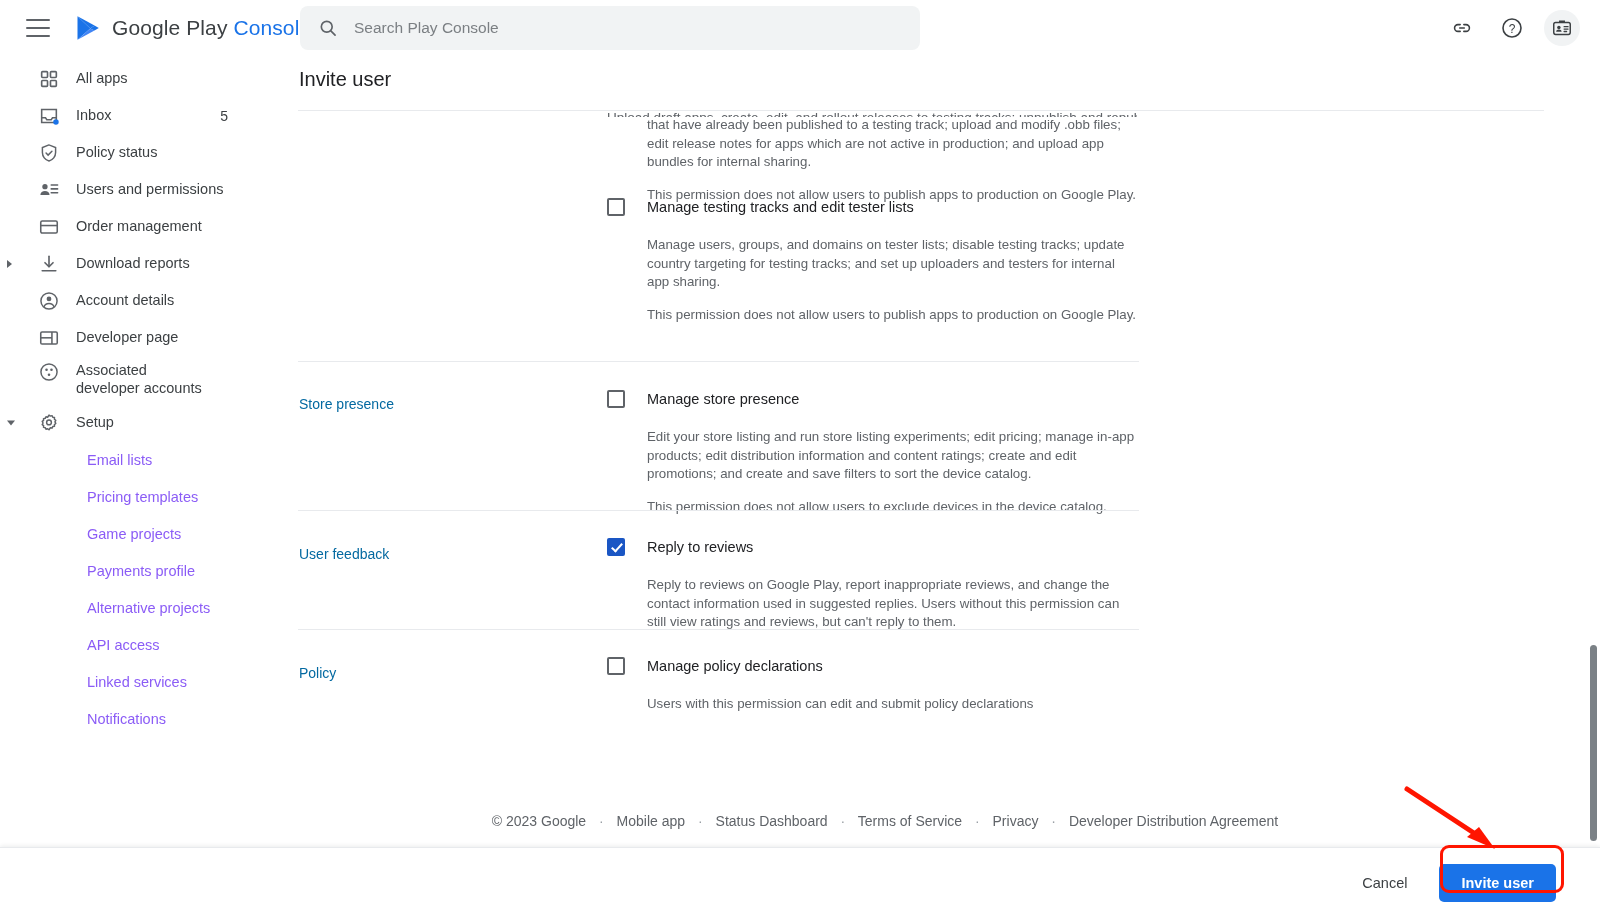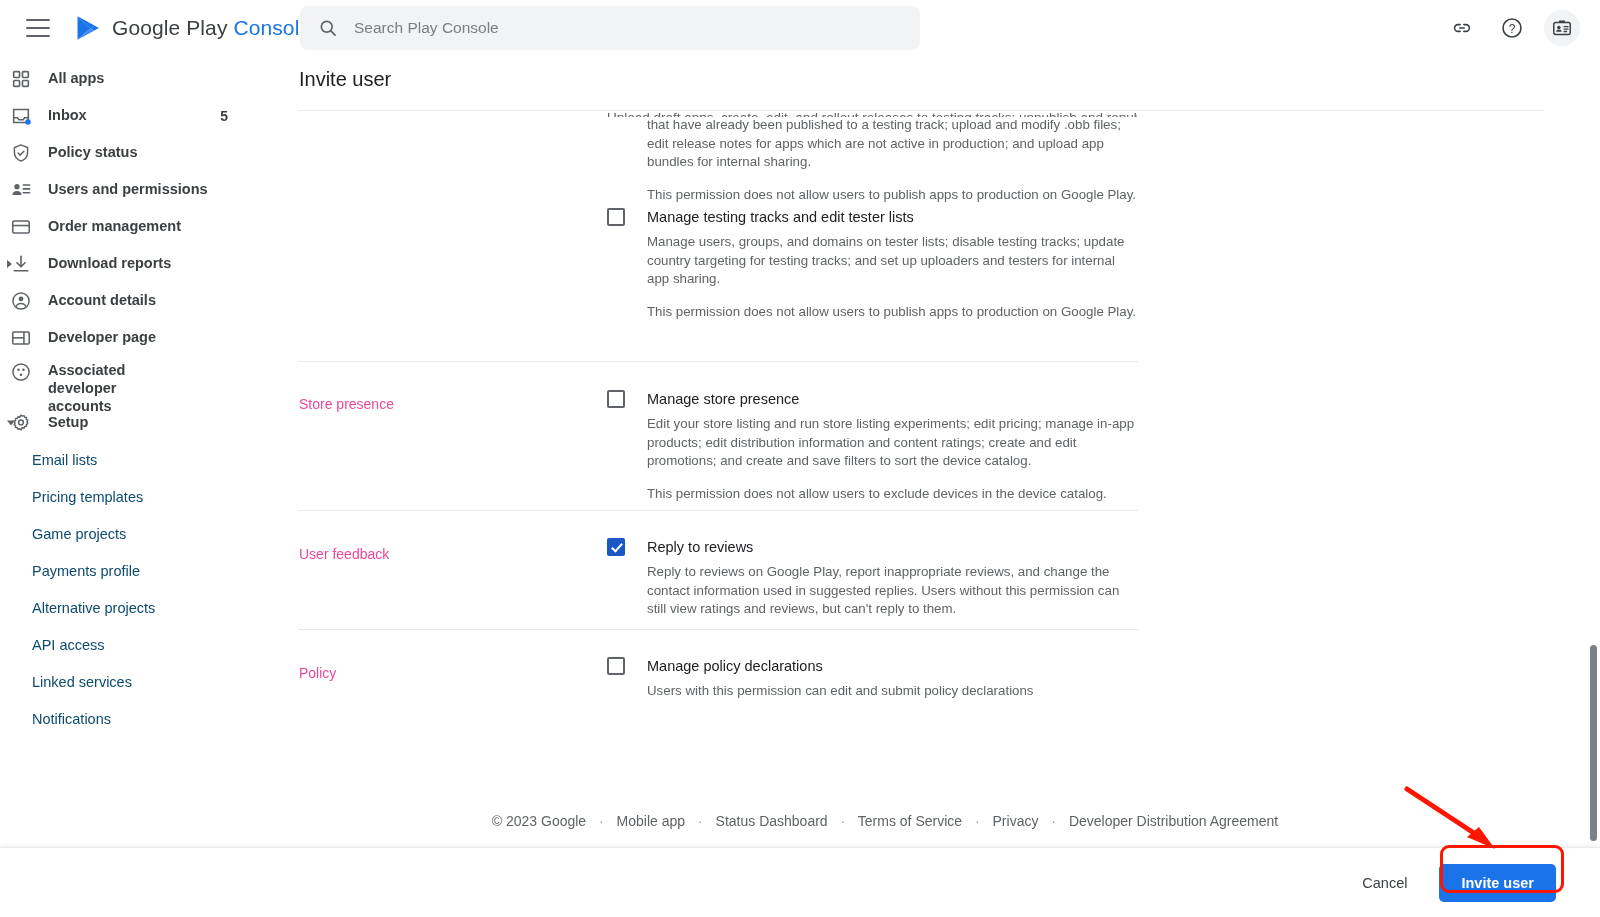--- a/index.html
+++ b/index.html
@@ -80,25 +80,24 @@
     position: absolute; top: 56px; left: 0;
     width: 290px; height: 791px;
     background: #ffffff;
     overflow: hidden;
     padding-top: 4px;
   }
   .nav-item {
     position: relative;
     display: flex; align-items: center;
     height: 37px;
-    padding-left: 10px;
+    padding-left: 38px;
     cursor: pointer;
     color: #3c4043;
     font-size: 14.5px;
-    font-weight: bold;
   }
   .nav-item.tall { height: 48px; align-items: flex-start; padding-top: 5px; }
   .nav-ico { width: 22px; height: 22px; flex: none; margin-right: 16px; color: #5f6368; }
   .nav-label { line-height: 1.25; }
   .nav-badge {
     position: absolute; right: 62px;
     font-size: 14px; color: #3c4043;
   }
   .nav-caret {
     position: absolute; left: 7px; top: 50%; transform: translateY(-50%);
@@ -109,23 +108,23 @@
   }
   .nav-caret.down {
     border-left: 4px solid transparent;
     border-right: 4px solid transparent;
     border-top: 5px solid #5f6368;
     border-bottom: none;
   }
   .nav-sub {
     display: flex; align-items: center;
     height: 37px;
-    padding-left: 32px;
+    padding-left: 87px;
     font-size: 14.5px;
-    color: #0c4a6e;
+    color: #8b5cf6;
     cursor: pointer;
   }
 
   
   .main {
     position: absolute; top: 56px; left: 290px;
     width: 1310px; height: 791px;
     background: #ffffff;
     overflow: hidden;
   }
@@ -147,21 +146,21 @@
     position: absolute; left: 317px; top: 8px;
     width: 530px; height: 7px;
     overflow: hidden;
     font-size: 13.5px; color: #5f6368;
     white-space: nowrap;
   }
 
   .perm-section { position: relative; }
   .sec-label {
     position: absolute; left: 9px;
-    font-size: 14px; color: #ec4899; text-align: center;
+    font-size: 14px; color: #0369a1; text-align: center;
   }
   .sec-body { position: absolute; left: 317px; width: 530px; }
 
   .cb-row { position: relative; padding-left: 40px; }
   .cbox {
     position: absolute; left: 0; top: 1px;
     width: 18px; height: 18px;
     border: 2px solid #5f6368;
     border-radius: 2px;
     background: #fff;
@@ -183,21 +182,21 @@
     position: absolute; left: -11px; top: -10px;
     width: 40px; height: 40px; border-radius: 50%;
     background: #e3ecfd;
     z-index: -1;
   }
   .cb-title {
     font-size: 14.5px; color: #202124; line-height: 20px;
   }
   .cb-desc {
     font-size: 13.3px; color: #5f6368; line-height: 18.5px;
-    margin-top: 6px;
+    margin-top: 19px;
   }
   .cb-note {
     font-size: 13.3px; color: #5f6368; line-height: 18.5px;
     margin-top: 14px;
   }
   .hr {
     position: absolute; left: 8px;
     width: 841px; height: 1px; background: #e8eaed;
   }
 
@@ -457,21 +456,21 @@
       <div class="clipped-text">Upload draft apps, create, edit, and rollout releases to testing tracks; unpublish and republish apps</div>
 
       <div class="perm-section">
         <div class="sec-body" style="top:14px;">
           <div class="cb-row" style="padding-left:40px;">
             <div class="cb-desc" style="margin-top:0;">that have already been published to a testing track; upload and modify .obb files; edit release notes for apps which are not active in production; and upload app bundles for internal sharing.</div>
             <div class="cb-note">This permission does not allow users to publish apps to production on Google Play.</div>
           </div>
         </div>
 
-        <div class="sec-body" style="top:105px;">
+        <div class="sec-body" style="top:95px;">
           <div class="cb-row">
             <div class="cbox"></div>
             <div class="cb-title">Manage testing tracks and edit tester lists</div>
             <div class="cb-desc">Manage users, groups, and domains on tester lists; disable testing tracks; update country targeting for testing tracks; and set up uploaders and testers for internal app sharing.</div>
             <div class="cb-note">This permission does not allow users to publish apps to production on Google Play.</div>
           </div>
         </div>
       </div>
 
       <div class="hr" style="top:259px;"></div>

